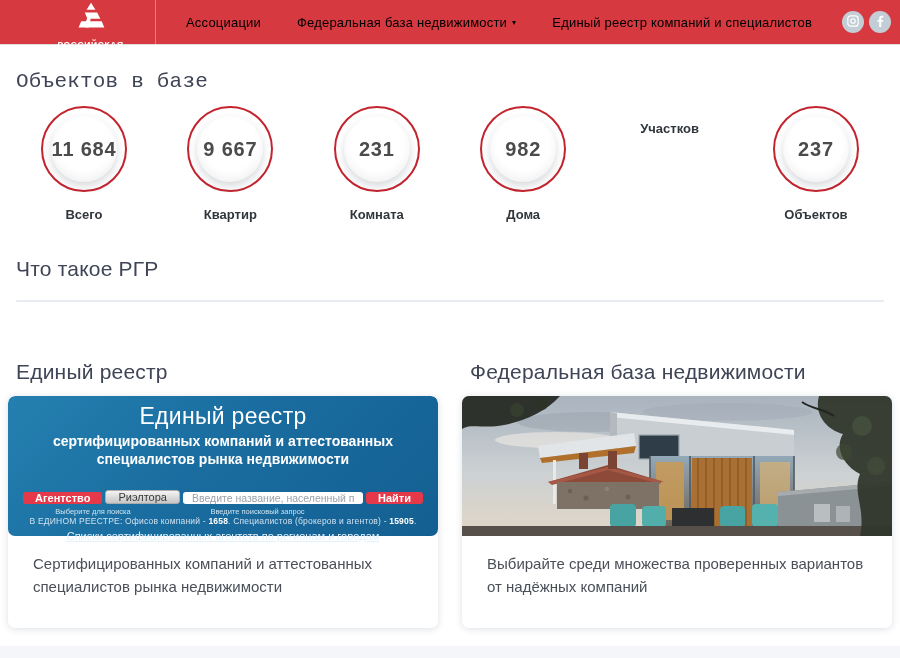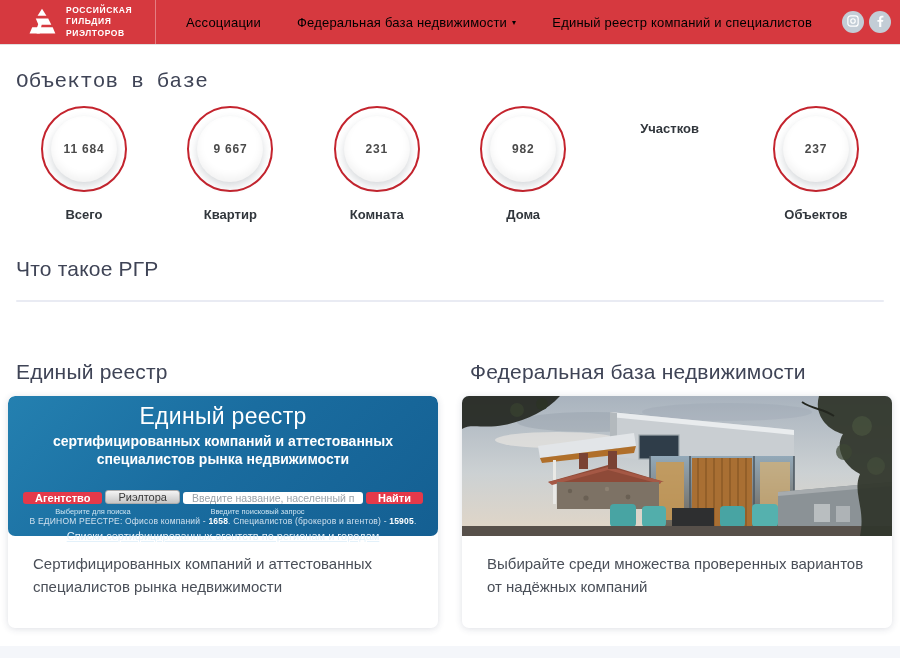--- a/index.html
+++ b/index.html
@@ -20,20 +20,21 @@
   }
   .logo-area {
     width: 156px;
     height: 100%;
     display: flex;
     align-items: center;
     gap: 8px;
     padding-left: 26px;
     border-right: 1px solid rgba(255,255,255,0.35);
     cursor: pointer;
+    flex-direction: column;
   }
   .logo-mark { width: 32px; height: 32px; flex: 0 0 auto; }
   .logo-text { color: #fff; font-size: 8.5px; font-weight: 700; letter-spacing: 0.6px; line-height: 1.3; }
   .nav { display: flex; align-items: center; gap: 28px; margin-left: 22px; }
   .nav-item {
     color: #000000; font-size: 13px; letter-spacing: 0.2px;
     cursor: pointer; display: flex; align-items: center; gap: 5px; white-space: nowrap; margin-left: 8px;
   }
   .caret { font-size: 8px; line-height: 1; margin-top: 1px; }
   .social { margin-left: auto; margin-right: 9px; display: flex; gap: 5px; }
@@ -57,21 +58,21 @@
   .stat-item { width: 88px; display: flex; flex-direction: column; align-items: center; }
   .circle-outer {
     width: 86px; height: 86px; border: 2px solid #c4242e; border-radius: 50%;
     display: flex; align-items: center; justify-content: center; background: #fff;
   }
   .circle-inner {
     width: 66px; height: 66px; border-radius: 50%; background: #fff;
     box-shadow: 0 4px 9px rgba(70,80,95,0.22), inset 0 -5px 8px rgba(0,0,0,0.05);
     display: flex; align-items: center; justify-content: center;
   }
-  .stat-value { font-size: 12px; font-weight: 700; color: #4b4b4b; letter-spacing: 0.8px; white-space: nowrap; }
+  .stat-value { font-size: 20px; font-weight: 700; color: #4b4b4b; letter-spacing: 0.8px; white-space: nowrap; }
   .stat-label { margin-top: 15px; font-size: 13px; font-weight: 700; color: #31363c; }
 
   .about-title { margin-top: 35px; }
   .divider { height: 2px; background: #e9ebf3; margin: 19px 16px 0 16px; border-radius: 1px; }
 
   
   .cards-row { display: flex; gap: 24px; padding: 0 8px; margin-top: 58px; }
   .col { flex: 1; min-width: 0; }
   .col-title { padding-left: 8px; }
   .card {

